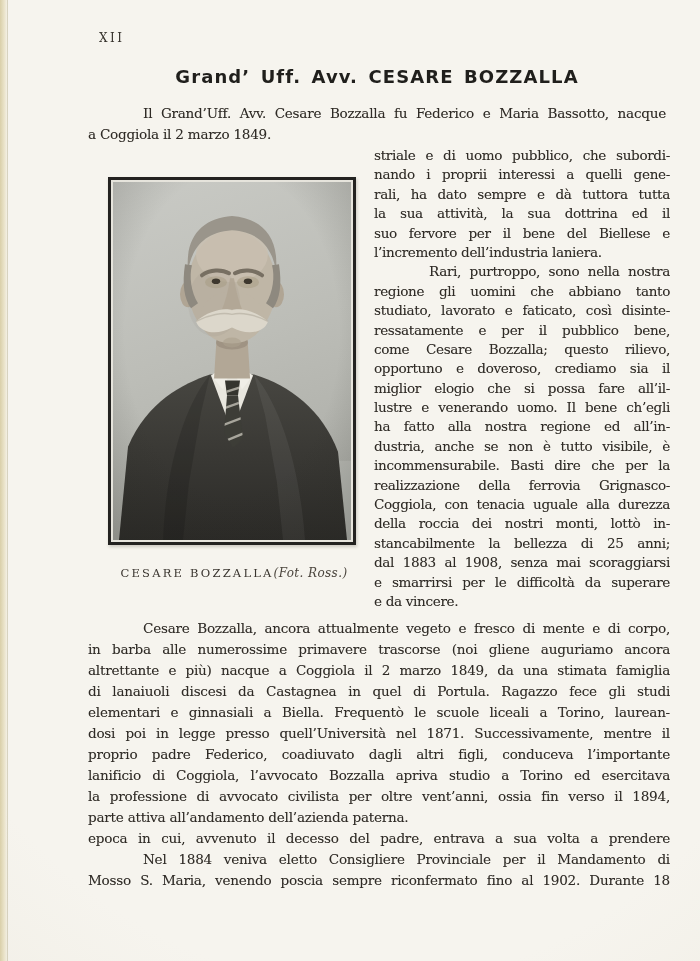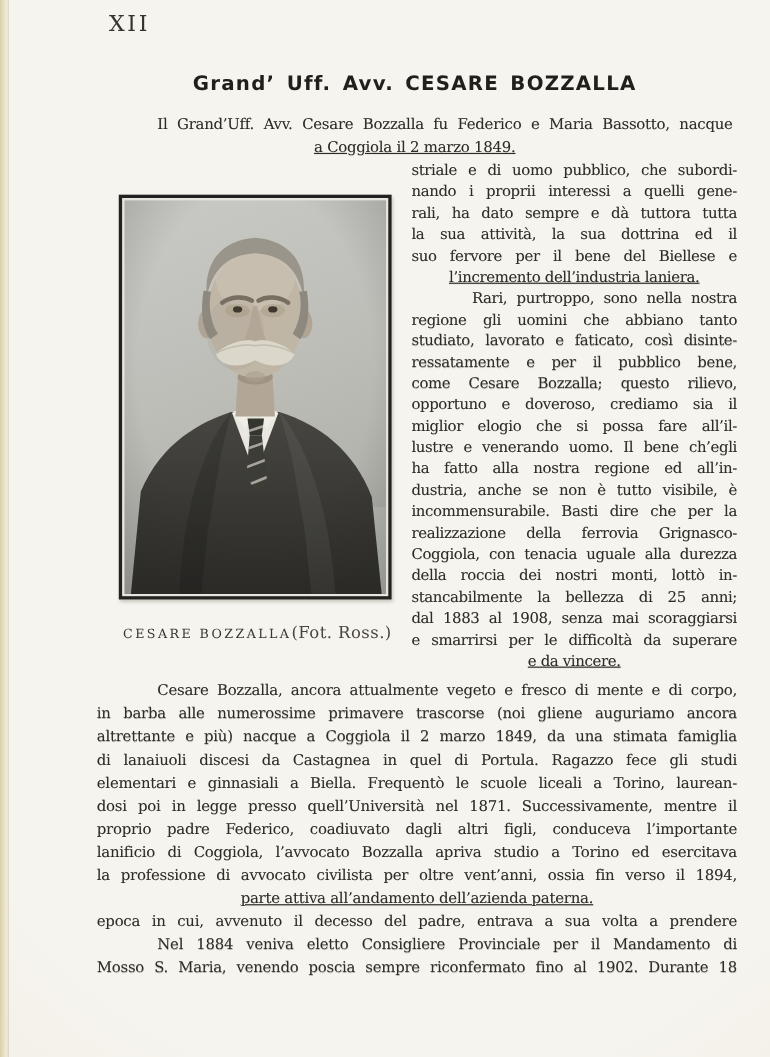--- a/index.html
+++ b/index.html
@@ -12,55 +12,55 @@
   }
   .scan-edge {
     position:absolute; left:0; top:0; bottom:0; width:8px;
     background:linear-gradient(90deg,#d9cfa9,#ebe4cb 55%, rgba(240,237,228,0));
   }
   .scan-edge-line {
     position:absolute; left:7px; top:0; bottom:0; width:1px;
     background:rgba(150,140,100,0.30);
   }
   .pagenum {
-    position:absolute; left:99px; top:9px;
-    font-size:20px; letter-spacing:2.5px; color:#37332d;
+    position:absolute; left:99px; top:31px;
+    font-size:12px; letter-spacing:2.5px; color:#37332d;
   }
   .title {
     position:absolute; left:88px; top:66px; width:578px;
     text-align:center;
     font-family:"DejaVu Sans","Liberation Sans",sans-serif;
     font-weight:bold; font-size:18px; letter-spacing:1.1px; word-spacing:3px;
     color:#201f1c;
   }
   .textblock { position:absolute; text-shadow:0.2px 0.2px 0 rgba(47,43,38,0.30); }
   .intro { left:88px; top:103px; width:578px; font-size:13.5px; line-height:21px; letter-spacing:-0.2px; }
   .col   { left:374px; top:146px; width:296px; font-size:13.5px; line-height:19.4px; letter-spacing:-0.3px; }
   .body  { left:88px; top:618px; width:582px; font-size:13.5px; line-height:21px; letter-spacing:-0.2px; }
   .intro .tline, .body .tline { height:21px; }
   .col .tline { height:19.4px; }
   .tline { text-align:justify; overflow:hidden; }
   .tline::after { content:""; display:inline-block; width:100%; height:0; }
-  .tline.endl { text-align:center;text-decoration:underline; }
+  .tline.endl { text-align:left; }
   .tline.endl::after { display:none; }
   .tline.ind { text-indent:55px; }
   .photo-frame {
     position:absolute; left:108px; top:177px; width:248px; height:368px;
     box-sizing:border-box; border:3px solid #232220; padding:2px;
     background:#e6e4dc;
     box-shadow:1px 2px 3px rgba(80,75,60,0.25);
   }
   .photo-frame svg { display:block; width:238px; height:358px; }
   .caption {
     position:absolute; left:108px; top:566px; width:252px;
     display:flex; justify-content:center; align-items:baseline; gap:0;
     white-space:nowrap;
   }
   .caption-name { font-size:11.5px; letter-spacing:2.2px; color:#3a352f; }
-  .caption-credit { font-size:15px; letter-spacing:0.4px; color:#4b453d; }
+  .caption-credit { font-size:12px; font-style:italic; letter-spacing:0.4px; color:#4b453d; }
 </style>
 </head>
 <body>
 
 <div id="page">
   <div class="scan-edge"></div>
   <div class="scan-edge-line"></div>
 
   <div class="pagenum">XII</div>
 

